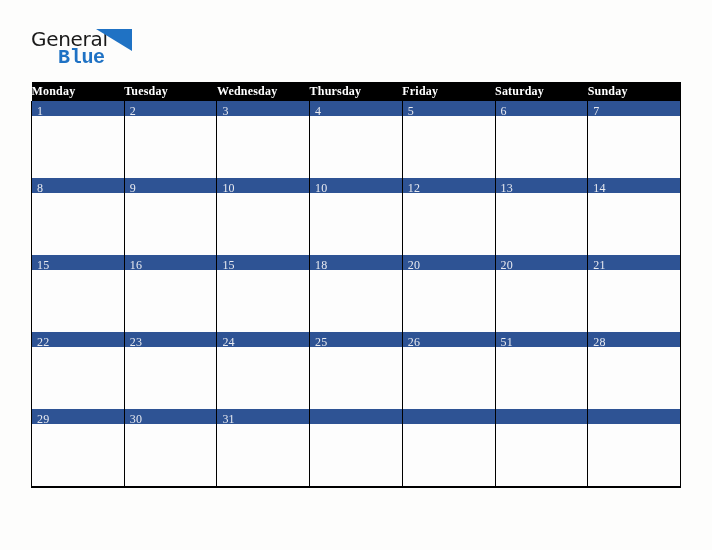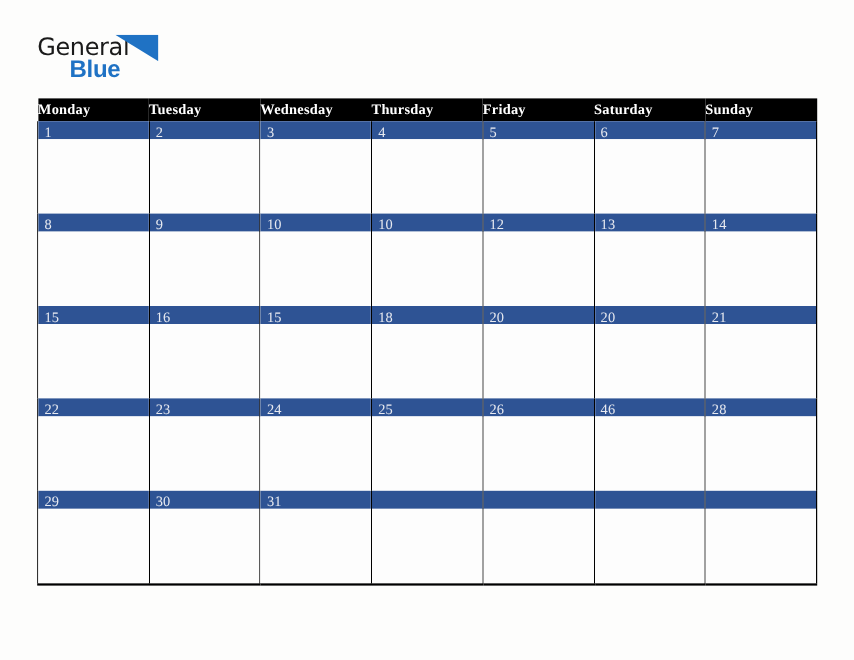--- a/index.html
+++ b/index.html
@@ -44,21 +44,21 @@
     font-size: 20px;
     font-weight: 400;
     color: #1a1a1a;
     letter-spacing: -0.3px;
     line-height: 22px;
   }
   .logo-blue {
     position: absolute;
     left: 27px;
     top: 19px;
-    font-family: Liberation Sans, sans-serif;
+    font-family: Liberation Mono, monospace;
     font-size: 20px;
     font-weight: 700;
     color: #1f72c4;
     letter-spacing: -0.3px;
     line-height: 22px;
   }
   .logo-tri-svg {
     position: absolute;
     left: 65px;
     top: 1px;
@@ -277,21 +277,21 @@
         </td>
         <td class="day-cell">
           <div class="day-band"><span class="day-num">25</span></div>
           <div class="day-body"></div>
         </td>
         <td class="day-cell">
           <div class="day-band"><span class="day-num">26</span></div>
           <div class="day-body"></div>
         </td>
         <td class="day-cell">
-          <div class="day-band"><span class="day-num">46</span></div>
+          <div class="day-band"><span class="day-num">51</span></div>
           <div class="day-body"></div>
         </td>
         <td class="day-cell">
           <div class="day-band"><span class="day-num">28</span></div>
           <div class="day-body"></div>
         </td>
       </tr>
 
       <tr class="week-row">
         <td class="day-cell">

